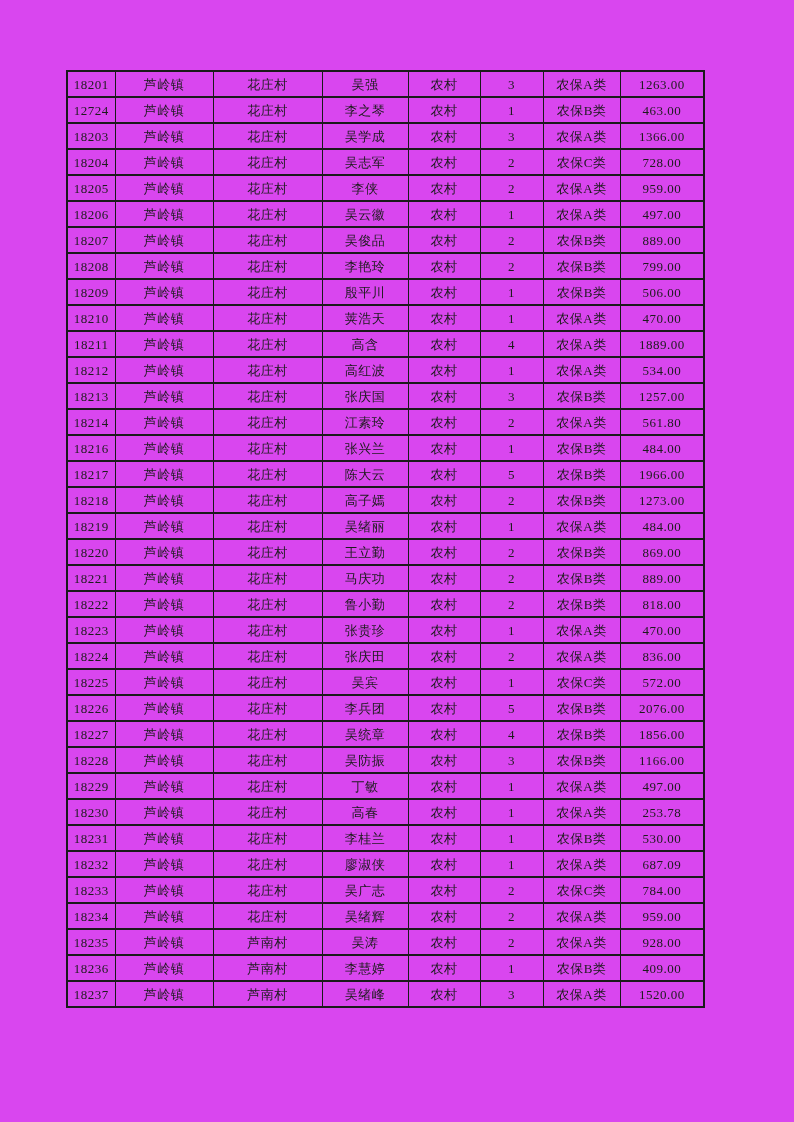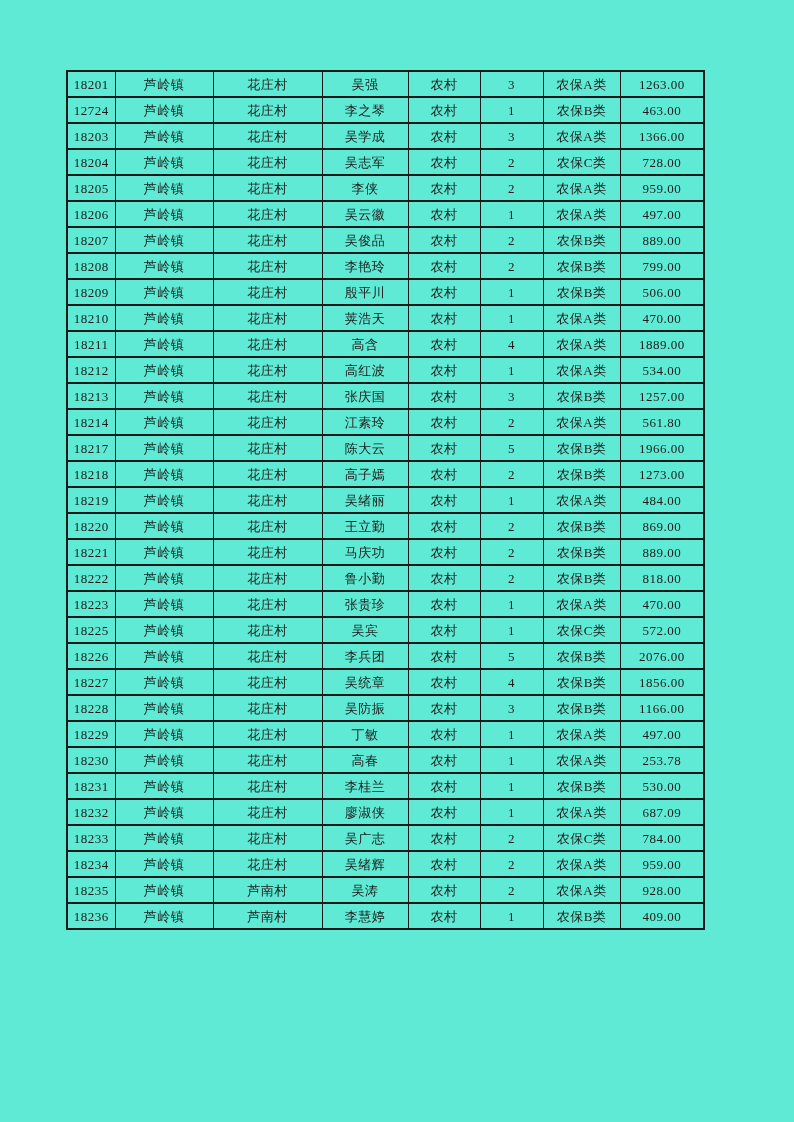--- a/index.html
+++ b/index.html
@@ -4,21 +4,21 @@
 <style>
   html, body {
     margin: 0;
     padding: 0;
     background: #ffffff;
   }
   .page {
     position: relative;
     width: 794px;
     height: 1122px;
-    background: #5eead4;
+    background: #d946ef;
     overflow: hidden;
     font-family: "Liberation Serif", "DejaVu Serif", serif;
   }
   table.records {
     position: absolute;
     left: 66px;
     top: 70px;
     width: 637px;
     border-collapse: collapse;
     table-layout: fixed;
@@ -191,20 +191,30 @@
           <td>18214</td>
           <td>芦岭镇</td>
           <td>花庄村</td>
           <td>江素玲</td>
           <td>农村</td>
           <td>2</td>
           <td>农保A类</td>
           <td>561.80</td>
         </tr>
         <tr>
+          <td>18216</td>
+          <td>芦岭镇</td>
+          <td>花庄村</td>
+          <td>张兴兰</td>
+          <td>农村</td>
+          <td>1</td>
+          <td>农保B类</td>
+          <td>484.00</td>
+        </tr>
+        <tr>
           <td>18217</td>
           <td>芦岭镇</td>
           <td>花庄村</td>
           <td>陈大云</td>
           <td>农村</td>
           <td>5</td>
           <td>农保B类</td>
           <td>1966.00</td>
         </tr>
         <tr>
@@ -259,20 +269,30 @@
         </tr>
         <tr>
           <td>18223</td>
           <td>芦岭镇</td>
           <td>花庄村</td>
           <td>张贵珍</td>
           <td>农村</td>
           <td>1</td>
           <td>农保A类</td>
           <td>470.00</td>
+        </tr>
+        <tr>
+          <td>18224</td>
+          <td>芦岭镇</td>
+          <td>花庄村</td>
+          <td>张庆田</td>
+          <td>农村</td>
+          <td>2</td>
+          <td>农保A类</td>
+          <td>836.00</td>
         </tr>
         <tr>
           <td>18225</td>
           <td>芦岭镇</td>
           <td>花庄村</td>
           <td>吴宾</td>
           <td>农村</td>
           <td>1</td>
           <td>农保C类</td>
           <td>572.00</td>
@@ -379,16 +399,26 @@
         </tr>
         <tr>
           <td>18236</td>
           <td>芦岭镇</td>
           <td>芦南村</td>
           <td>李慧婷</td>
           <td>农村</td>
           <td>1</td>
           <td>农保B类</td>
           <td>409.00</td>
+        </tr>
+        <tr>
+          <td>18237</td>
+          <td>芦岭镇</td>
+          <td>芦南村</td>
+          <td>吴绪峰</td>
+          <td>农村</td>
+          <td>3</td>
+          <td>农保A类</td>
+          <td>1520.00</td>
         </tr>
       </tbody>
   </table>
 </div>
 
 </body></html>

